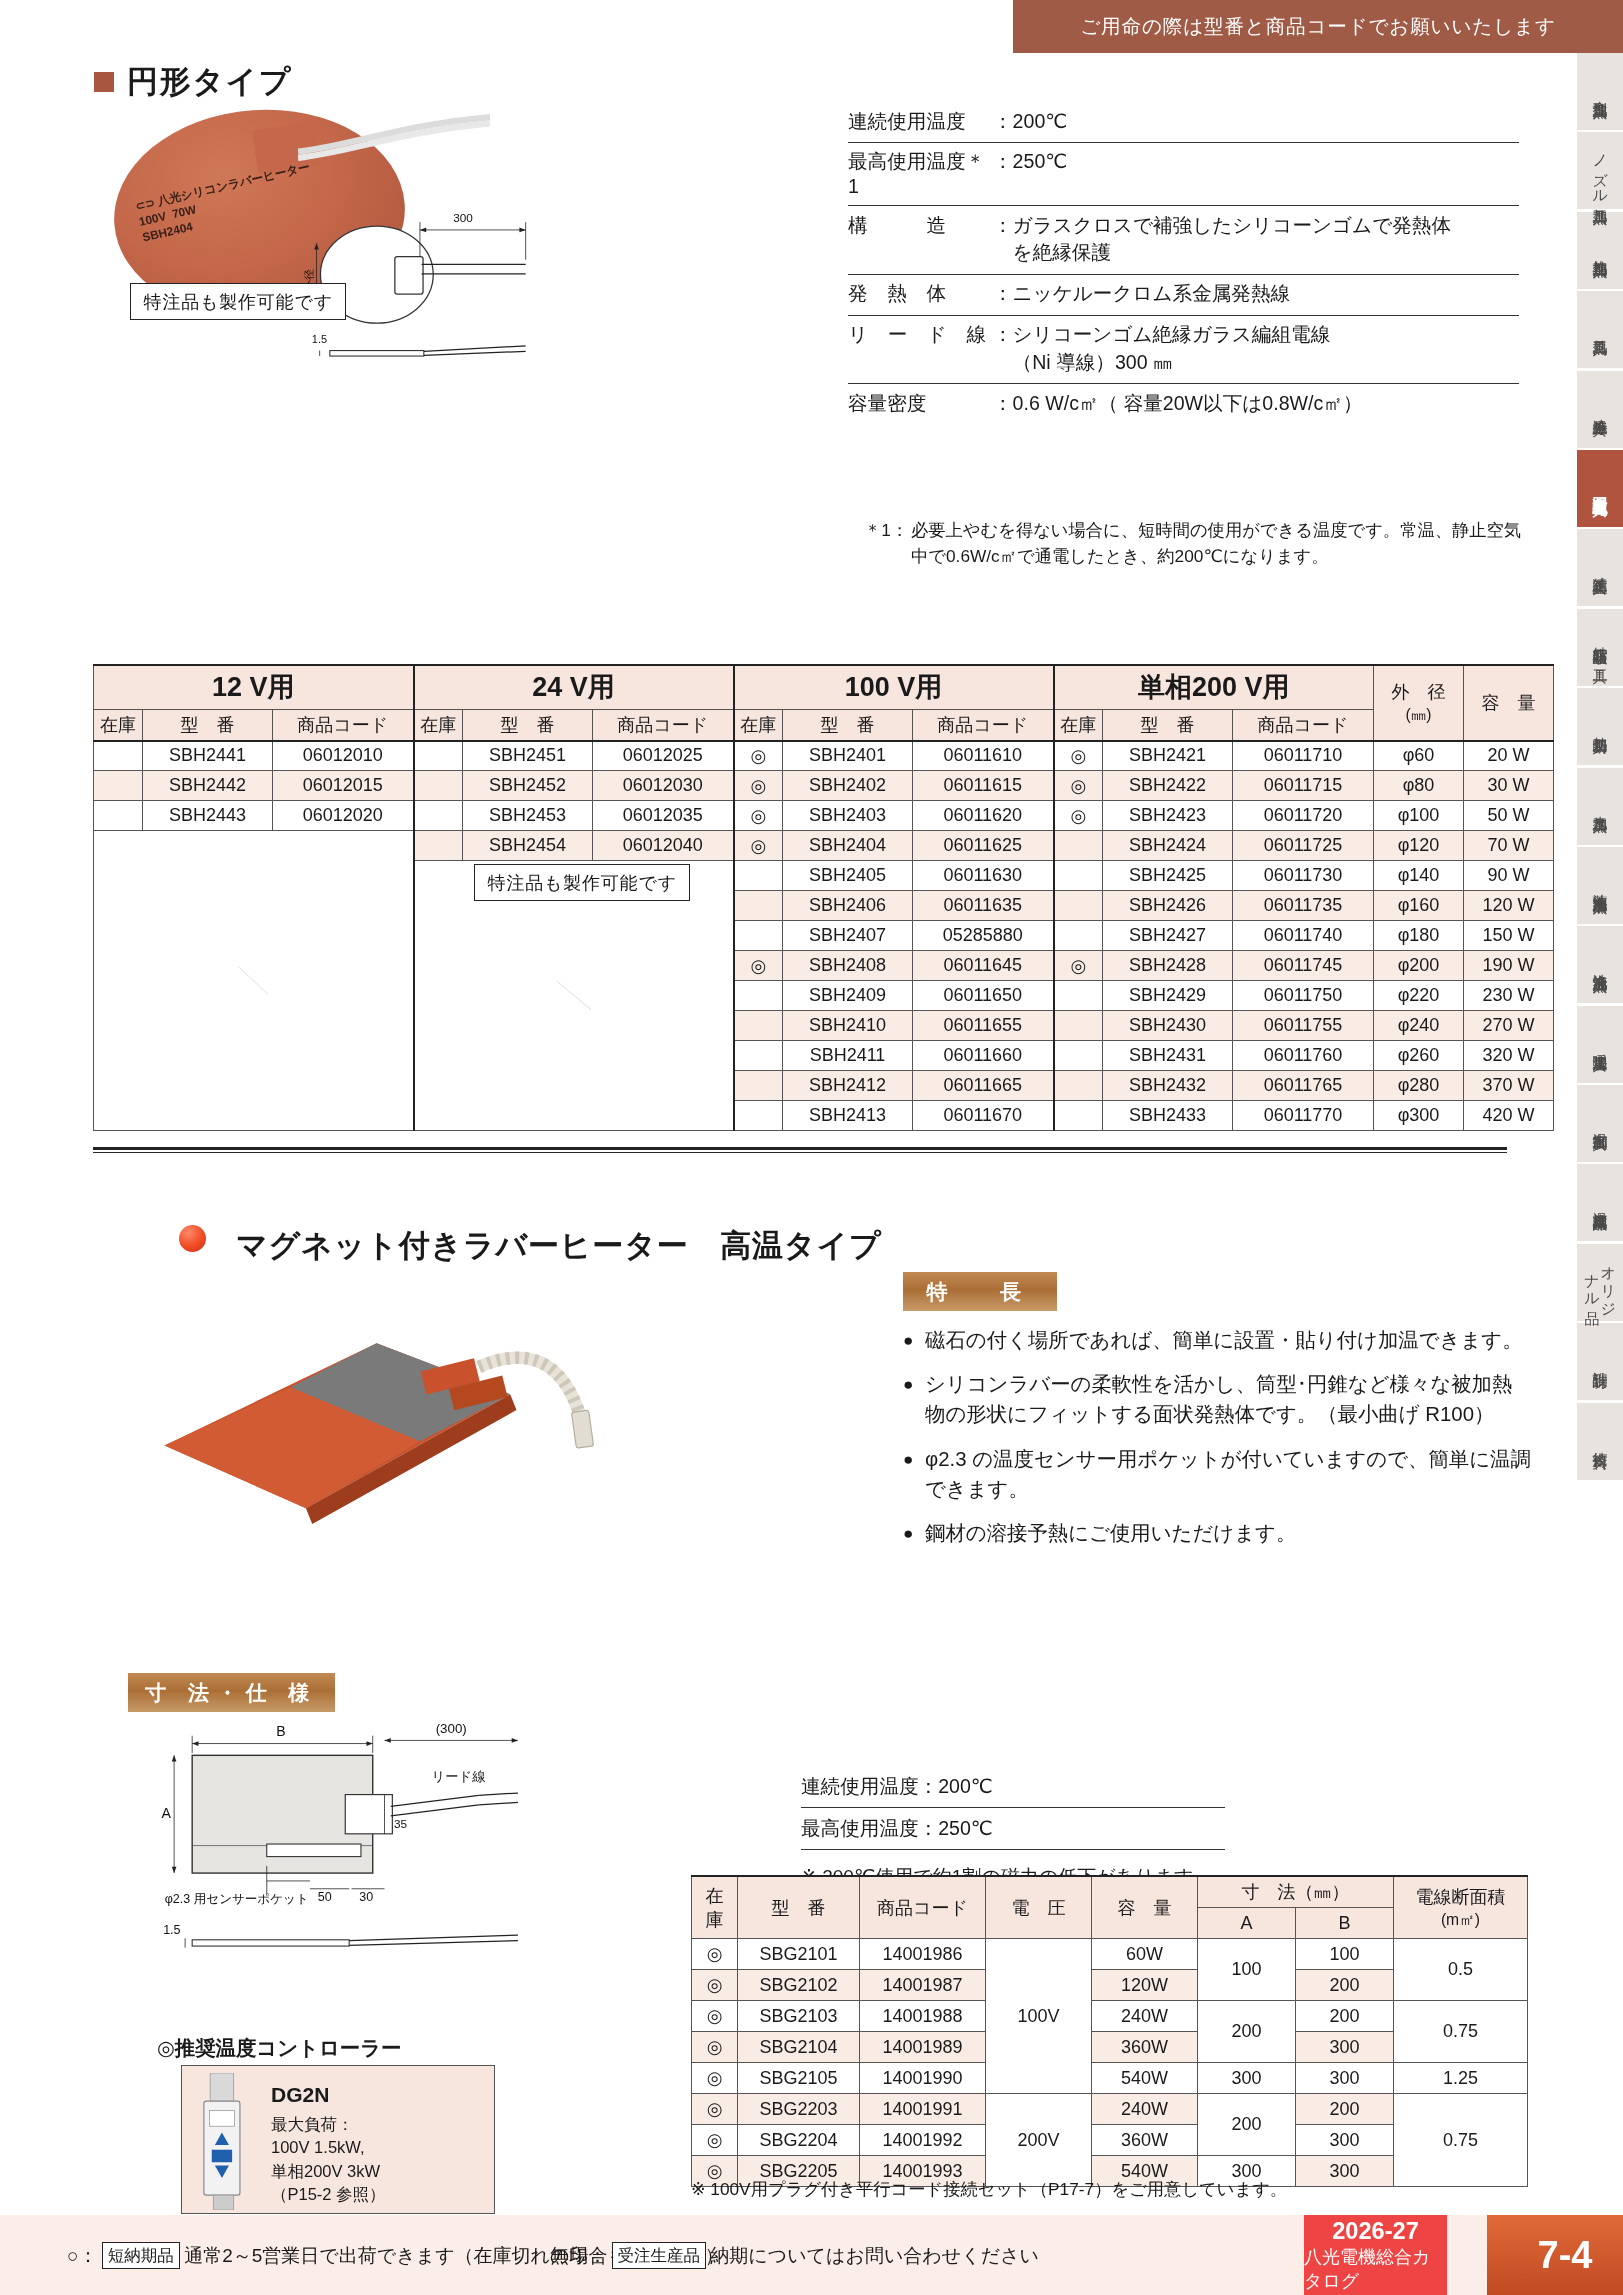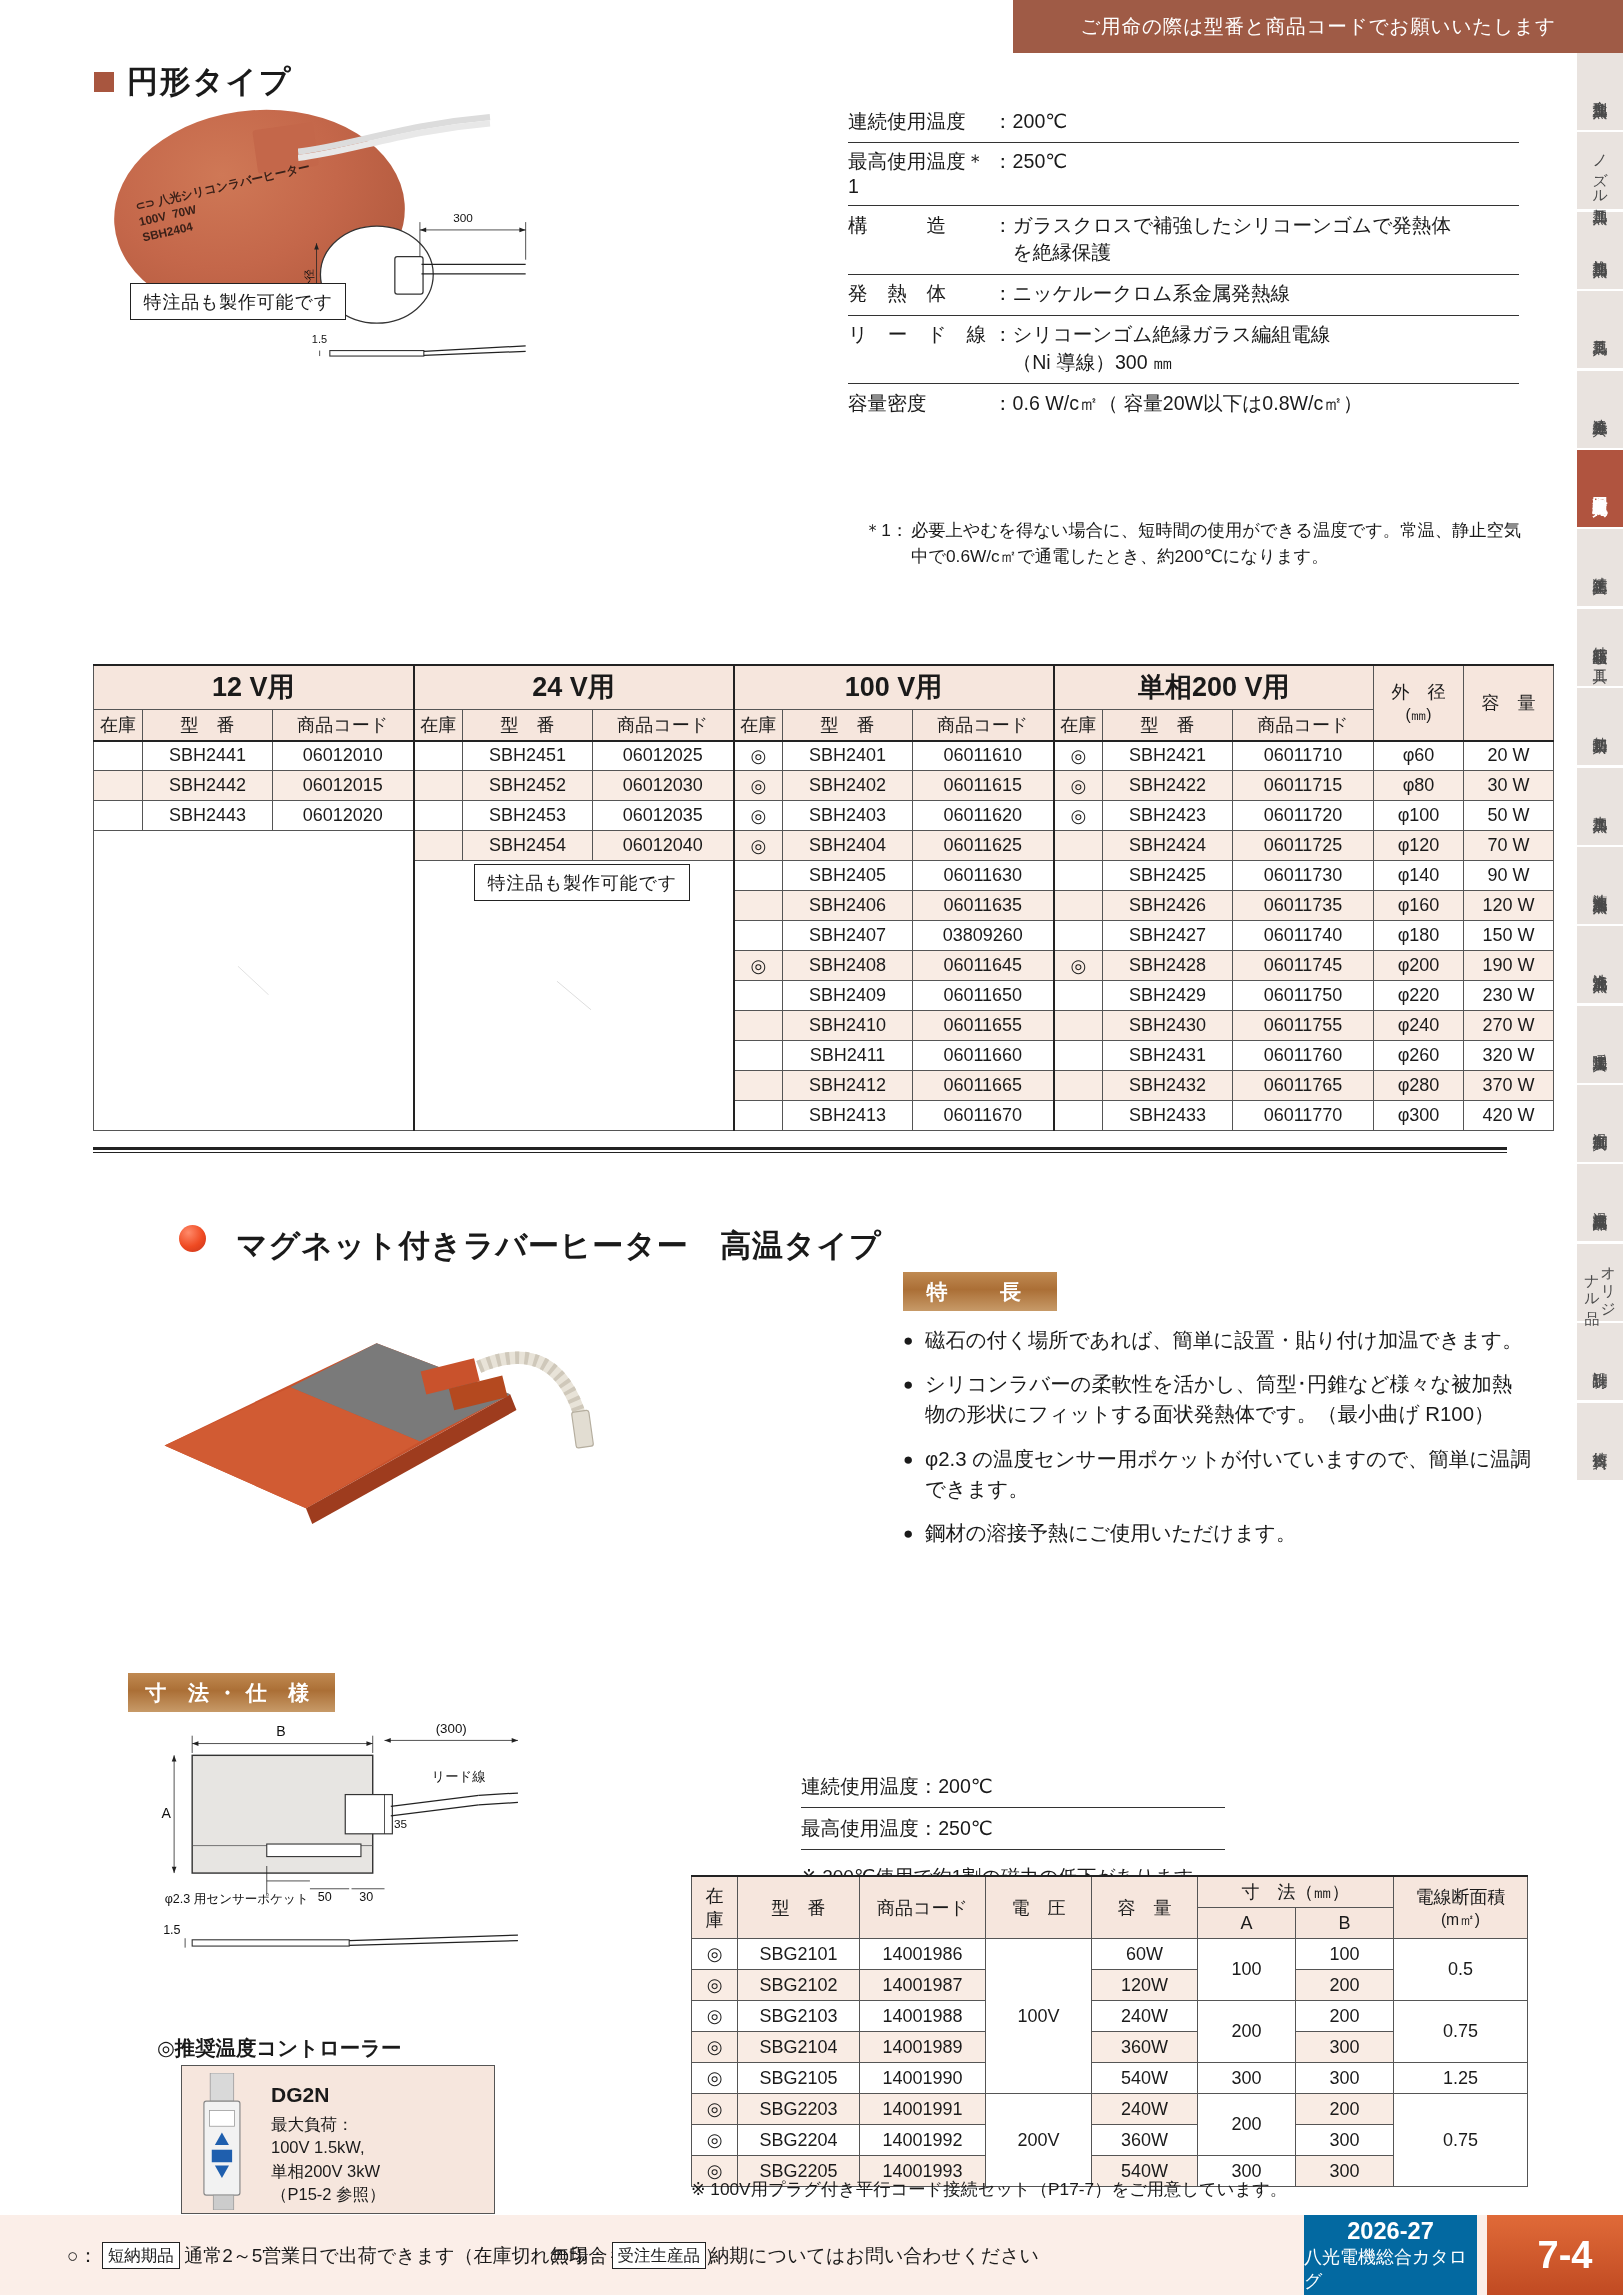--- a/index.html
+++ b/index.html
@@ -129,21 +129,21 @@
 
   #table2{ position:absolute; left:691px; top:1875px; font-size:18px; }
   #table2 td, #table2 th{ height:31px; }
   .tnote{ position:absolute; left:691px; top:2177px; font-size:17.3px; }
 
   
   .footer{ position:absolute; left:0; top:2215px; width:1623px; height:81px; background:#fbeee8; }
   .ftxt{ position:absolute; left:67px; top:2242px; font-size:19px; display:flex; align-items:center; gap:4.7px;}
   .inv{ background:#fff; border:1.6px solid #222; padding:1.6px 4.7px; font-size:16.5px; }
   .ftxt2{ position:absolute; left:550px; top:2242px; font-size:19px; display:flex; align-items:center; gap:4.7px;}
-  .fcat{ position:absolute; left:1304px; top:2215px; width:173px; height:81px; background:#0369a1;
+  .fcat{ position:absolute; left:1304px; top:2215px; width:143px; height:81px; background:#ef4444;
          color:#fff; display:flex; flex-direction:column; align-items:center; justify-content:center; }
   .fcat .y{ font-size:23.6px; font-weight:bold; }
   .fcat .n{ font-size:18px; }
   .fpage{ position:absolute; left:1487px; top:2215px; width:156px; height:81px;
           background:linear-gradient(180deg,#e06a38,#c04a22);
           color:#fff; font-size:38px; font-weight:bold;
           display:flex; align-items:center; justify-content:center; }
 
   .lbl{ font-size:15.7px; }
 </style>
@@ -372,21 +372,21 @@
           <td class=" shade">06011635</td>
           <td class=" shade grp"></td>
           <td class=" shade">SBH2426</td>
           <td class=" shade">06011735</td>
           <td class=" shade">φ160</td>
           <td class=" shade">120 W</td>
         </tr>
         <tr class="">
           <td class=" grp"></td>
           <td class="">SBH2407</td>
-          <td class="">03809260</td>
+          <td class="">05285880</td>
           <td class=" grp"></td>
           <td class="">SBH2427</td>
           <td class="">06011740</td>
           <td class="">φ180</td>
           <td class="">150 W</td>
         </tr>
         <tr class="">
           <td class=" shade grp">◎</td>
           <td class=" shade">SBH2408</td>
           <td class=" shade">06011645</td>

